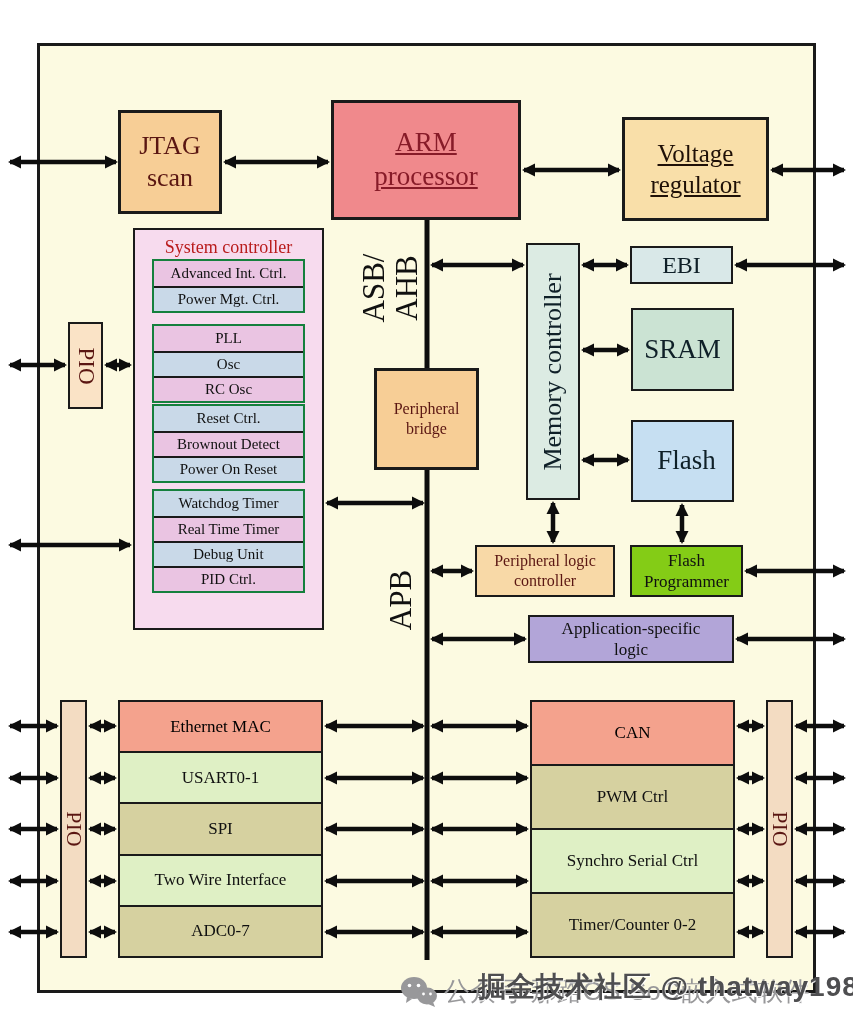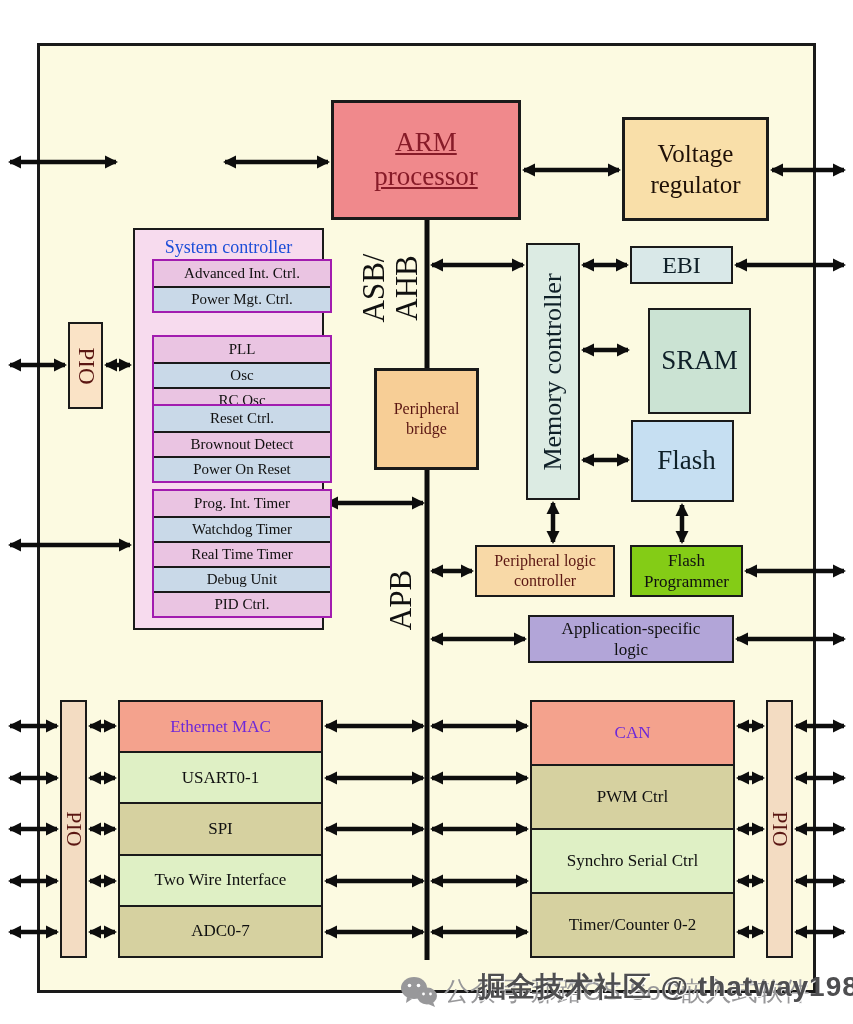--- a/index.html
+++ b/index.html
@@ -14,27 +14,27 @@
   
   .f-peach{background:#f7ce96;} .f-peach2{background:#f9dfa9;} .f-peach3{background:#f8d9a7;}
   .f-salmonbig{background:#f0898c;text-decoration:underline;}
   .f-pinkbg{background:#f7dbee;}
   .f-pink{background:#eac4e2;} .f-blue{background:#c9d9e8;}
   .f-pio{background:#fae3c6;} .f-pio2{background:#f3dcc2;}
   .f-mem{background:#dcebe3;} .f-ebi{background:#d9e8e8;} .f-sram{background:#cbe3d3;}
   .f-flash{background:#c6dff2;padding-left:8px;} .f-fprog{background:#84cc16;} .f-asl{background:#b2a5d8;}
   .f-salmon{background:#f4a28d;} .f-green{background:#dff0c5;} .f-tan{background:#d6d1a0;}
   
-  .t-maroon{color:#5a1612;} .t-red{color:#871b28;} .t-darkred{color:#6d28d9;}
-  .t-ink{color:#1f1007;} .t-navy{color:#0f2028;} .t-black{color:#101010;}
+  .t-maroon{color:#5a1612;} .t-red{color:#871b28;} .t-darkred{color:#000000;}
+  .t-ink{color:#1f1007;text-decoration:underline;} .t-navy{color:#0f2028;} .t-black{color:#101010;}
   
   .vrot{position:absolute;white-space:nowrap;transform:translate(-50%,-50%) rotate(-90deg);}
   .vrot-cw{position:absolute;white-space:nowrap;transform:translate(-50%,-50%) rotate(90deg);}
   
-  .scgroup{position:absolute;left:17px;width:180px;border:2px solid #a21caf;box-sizing:border-box;}
+  .scgroup{position:absolute;left:17px;width:153px;border:2px solid #15803d;box-sizing:border-box;}
   .scrow{height:25px;box-sizing:border-box;display:flex;align-items:center;justify-content:center;
          font-size:15px;color:#101010;border-top:2px solid #1a1a1a;}
   .scrow:first-child{border-top:none;}
   
   .stack{position:absolute;border:2px solid #1a1a1a;box-sizing:border-box;display:flex;flex-direction:column;}
   .prow{flex:1;display:flex;align-items:center;justify-content:center;font-size:17px;
         border-top:2px solid #1a1a1a;box-sizing:border-box;}
   .prow:first-child{border-top:none;}
   
   .wm-back{position:absolute;left:400px;top:974px;display:flex;align-items:center;gap:6px;
@@ -113,57 +113,59 @@
 
       <line x1="10" y1="932" x2="57" y2="932" marker-start="url(#m)" marker-end="url(#m)"></line>
       <line x1="90" y1="932" x2="115" y2="932" marker-start="url(#m)" marker-end="url(#m)"></line>
       <line x1="326" y1="932" x2="423" y2="932" marker-start="url(#m)" marker-end="url(#m)"></line>
       <line x1="432" y1="932" x2="527" y2="932" marker-start="url(#m)" marker-end="url(#m)"></line>
       <line x1="738" y1="932" x2="763" y2="932" marker-start="url(#m)" marker-end="url(#m)"></line>
       <line x1="796" y1="932" x2="844" y2="932" marker-start="url(#m)" marker-end="url(#m)"></line>
     </g>
   </svg>
 
+  <div class="box b3 f-peach t-maroon" style="left:118px;top:110px;width:104px;height:104px;font-size:26px;">
+    <span style="width:80px;">JTAG scan</span>
+  </div>
 
   <div class="box b3 f-salmonbig t-red" style="left:331px;top:100px;width:190px;height:120px;font-size:27px;">
     <span style="width:130px;">ARM processor</span>
   </div>
 
   <div class="box b3 f-peach2 t-ink" style="left:622px;top:117px;width:147px;height:104px;font-size:25px;">
     <span style="width:120px;">Voltage regulator</span>
   </div>
 
   <div class="vrot t-black" style="left:391px;top:288px;font-size:31px;text-align:center;line-height:1.05;">
     <span style="display:block;">ASB/</span>
     <span style="display:block;">AHB</span>
   </div>
   <div class="vrot t-black" style="left:401px;top:600px;font-size:31px;">APB</div>
 
   <div class="box f-pinkbg" style="left:133px;top:228px;width:191px;height:402px;align-items:flex-start;">
-    <div style="position:absolute;left:0;right:0;top:6px;font-size:18px;color:#1d4ed8;">System controller</div>
+    <div style="position:absolute;left:0;right:0;top:6px;font-size:18px;color:#b91c1c;">System controller</div>
 
     <div class="scgroup" style="top:29px;">
       <div class="scrow f-pink">Advanced Int. Ctrl.</div>
       <div class="scrow f-blue">Power Mgt. Ctrl.</div>
     </div>
 
-    <div class="scgroup" style="top:105px;">
+    <div class="scgroup" style="top:94px;">
       <div class="scrow f-pink">PLL</div>
       <div class="scrow f-blue">Osc</div>
       <div class="scrow f-pink">RC Osc</div>
     </div>
 
     <div class="scgroup" style="top:174px;">
       <div class="scrow f-blue">Reset Ctrl.</div>
       <div class="scrow f-pink">Brownout Detect</div>
       <div class="scrow f-blue">Power On Reset</div>
     </div>
 
     <div class="scgroup" style="top:259px;">
-      <div class="scrow f-pink">Prog. Int. Timer</div>
       <div class="scrow f-blue">Watchdog Timer</div>
       <div class="scrow f-pink">Real Time Timer</div>
       <div class="scrow f-blue">Debug Unit</div>
       <div class="scrow f-pink">PID Ctrl.</div>
     </div>
   </div>
 
   <div class="box f-pio" style="left:68px;top:322px;width:35px;height:87px;">
     <span class="vrot-cw t-maroon" style="left:50%;top:50%;font-size:23px;">PIO</span>
   </div>
@@ -171,21 +173,21 @@
   <div class="box b3 f-peach t-maroon" style="left:374px;top:368px;width:105px;height:102px;font-size:16px;">
     <span style="width:85px;">Peripheral bridge</span>
   </div>
 
   <div class="box f-mem" style="left:526px;top:243px;width:54px;height:257px;">
     <span class="vrot t-navy" style="left:50%;top:50%;font-size:26px;">Memory controller</span>
   </div>
 
   <div class="box f-ebi t-navy" style="left:630px;top:246px;width:103px;height:38px;font-size:24px;">EBI</div>
 
-  <div class="box f-sram t-navy" style="left:648px;top:308px;width:103px;height:106px;font-size:27px;">SRAM</div>
+  <div class="box f-sram t-navy" style="left:631px;top:308px;width:103px;height:83px;font-size:27px;">SRAM</div>
 
   <div class="box f-flash t-navy" style="left:631px;top:420px;width:103px;height:82px;font-size:27px;">Flash</div>
 
   <div class="box f-peach3 t-maroon" style="left:475px;top:545px;width:140px;height:52px;font-size:16px;">
     <span style="width:130px;">Peripheral logic controller</span>
   </div>
 
   <div class="box f-fprog t-black" style="left:630px;top:545px;width:113px;height:52px;font-size:17px;">
     <span style="width:100px;">Flash Programmer</span>
   </div>

